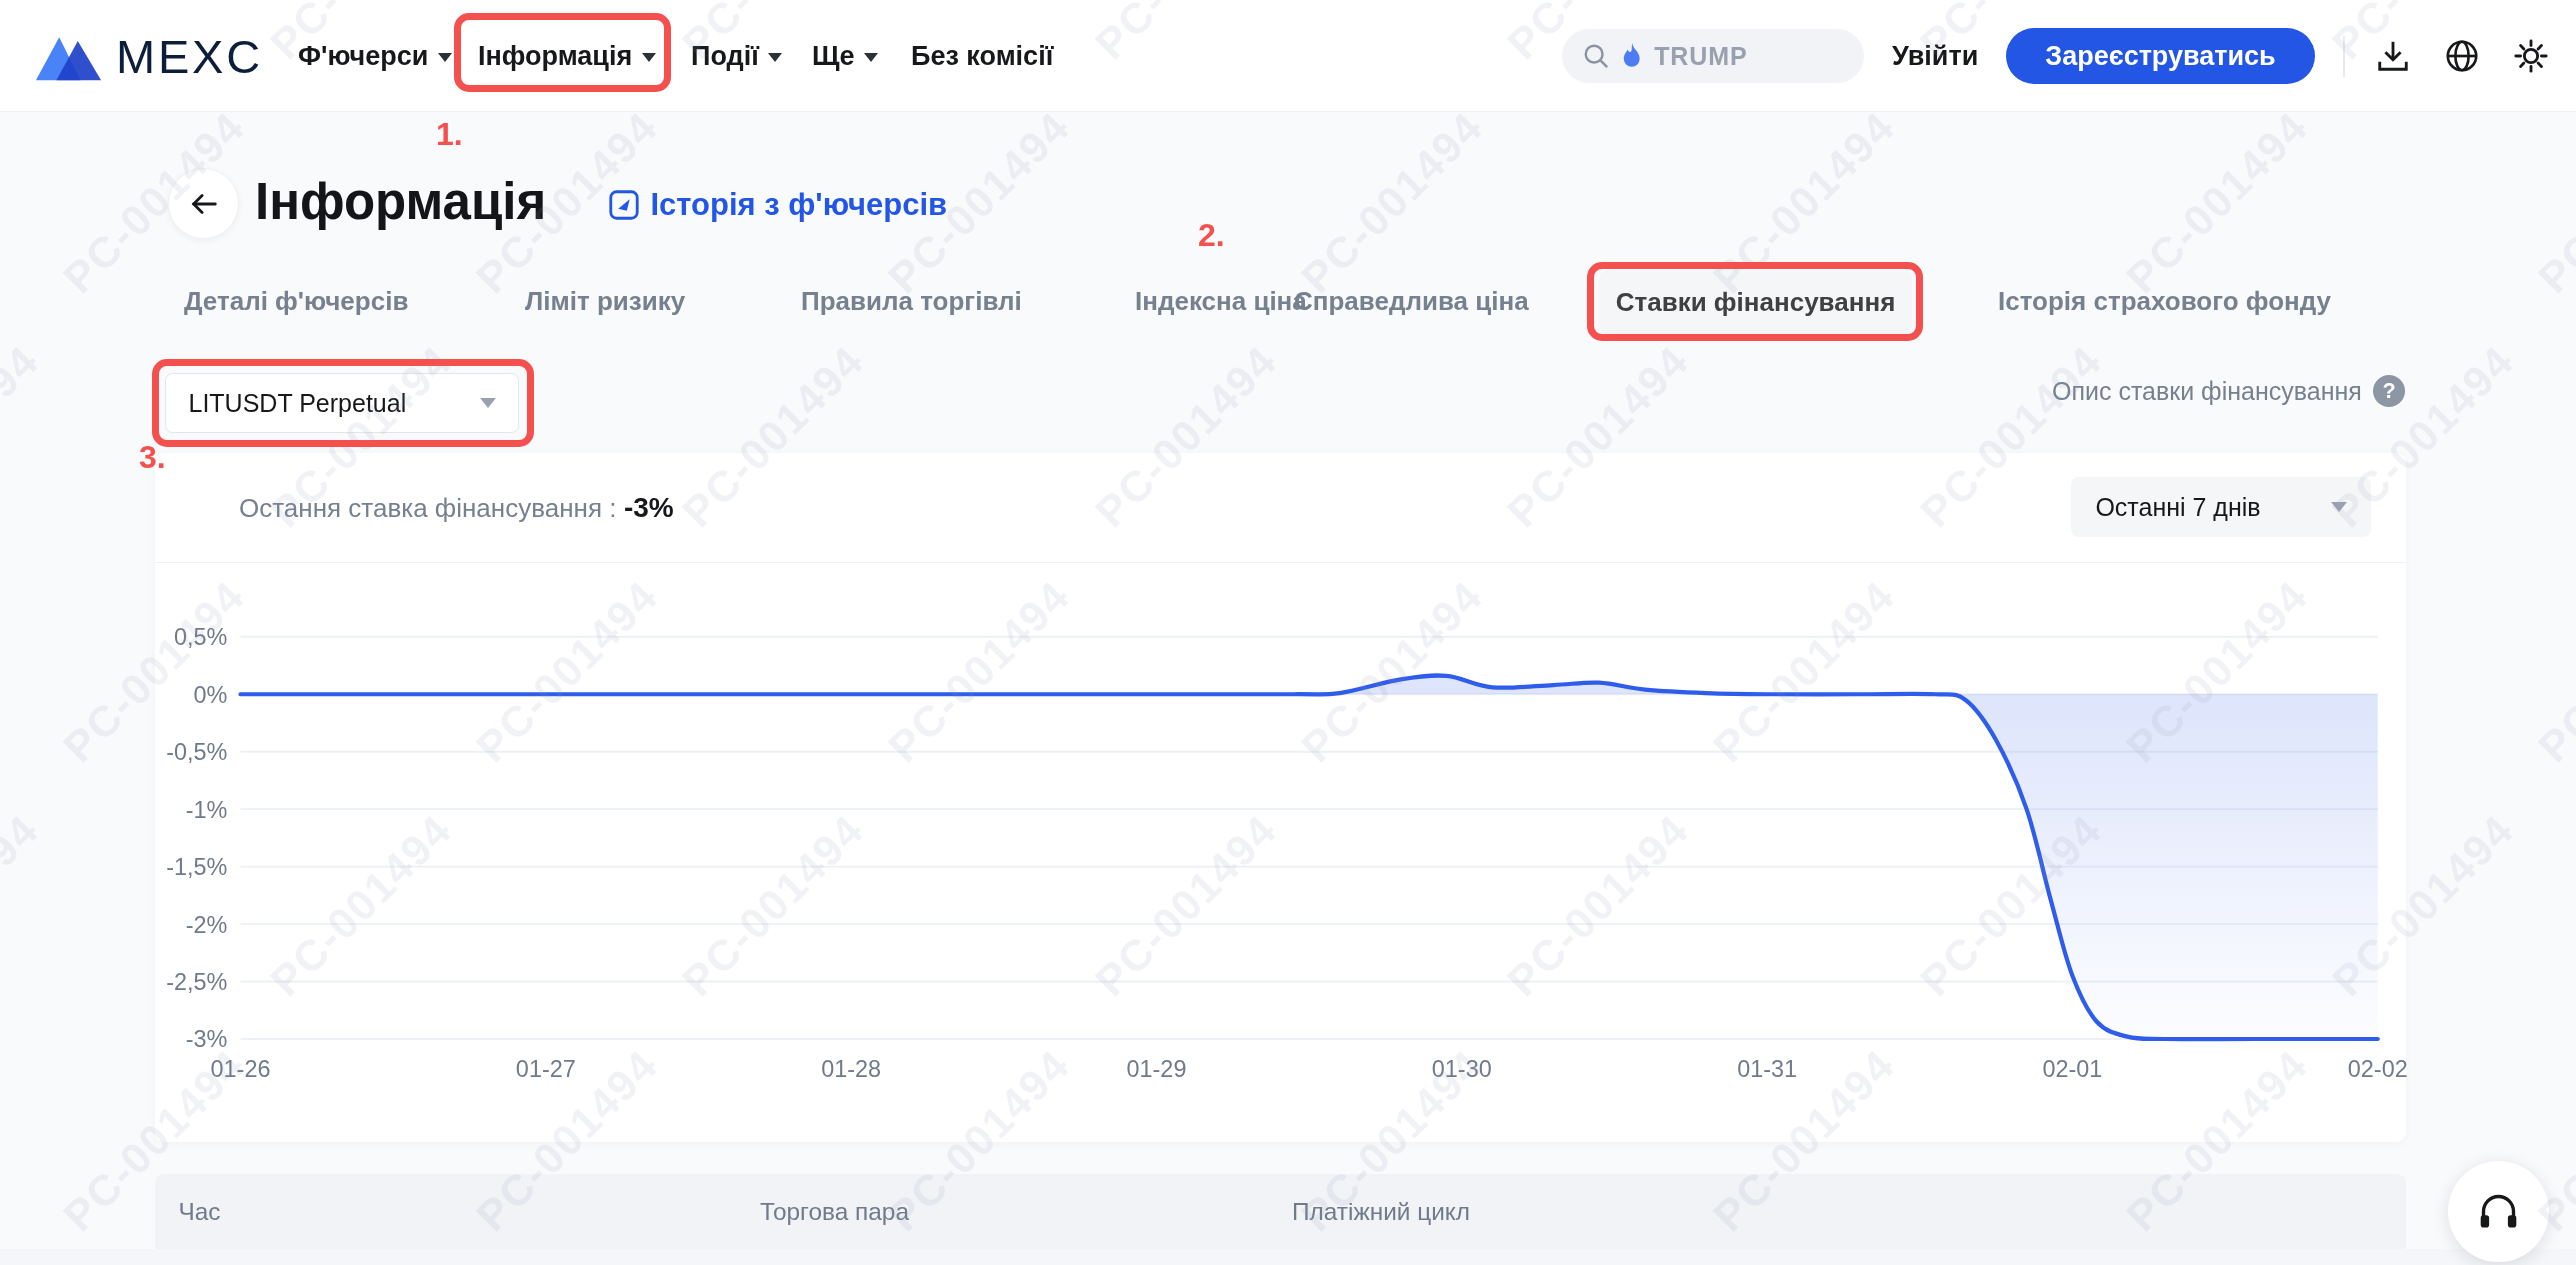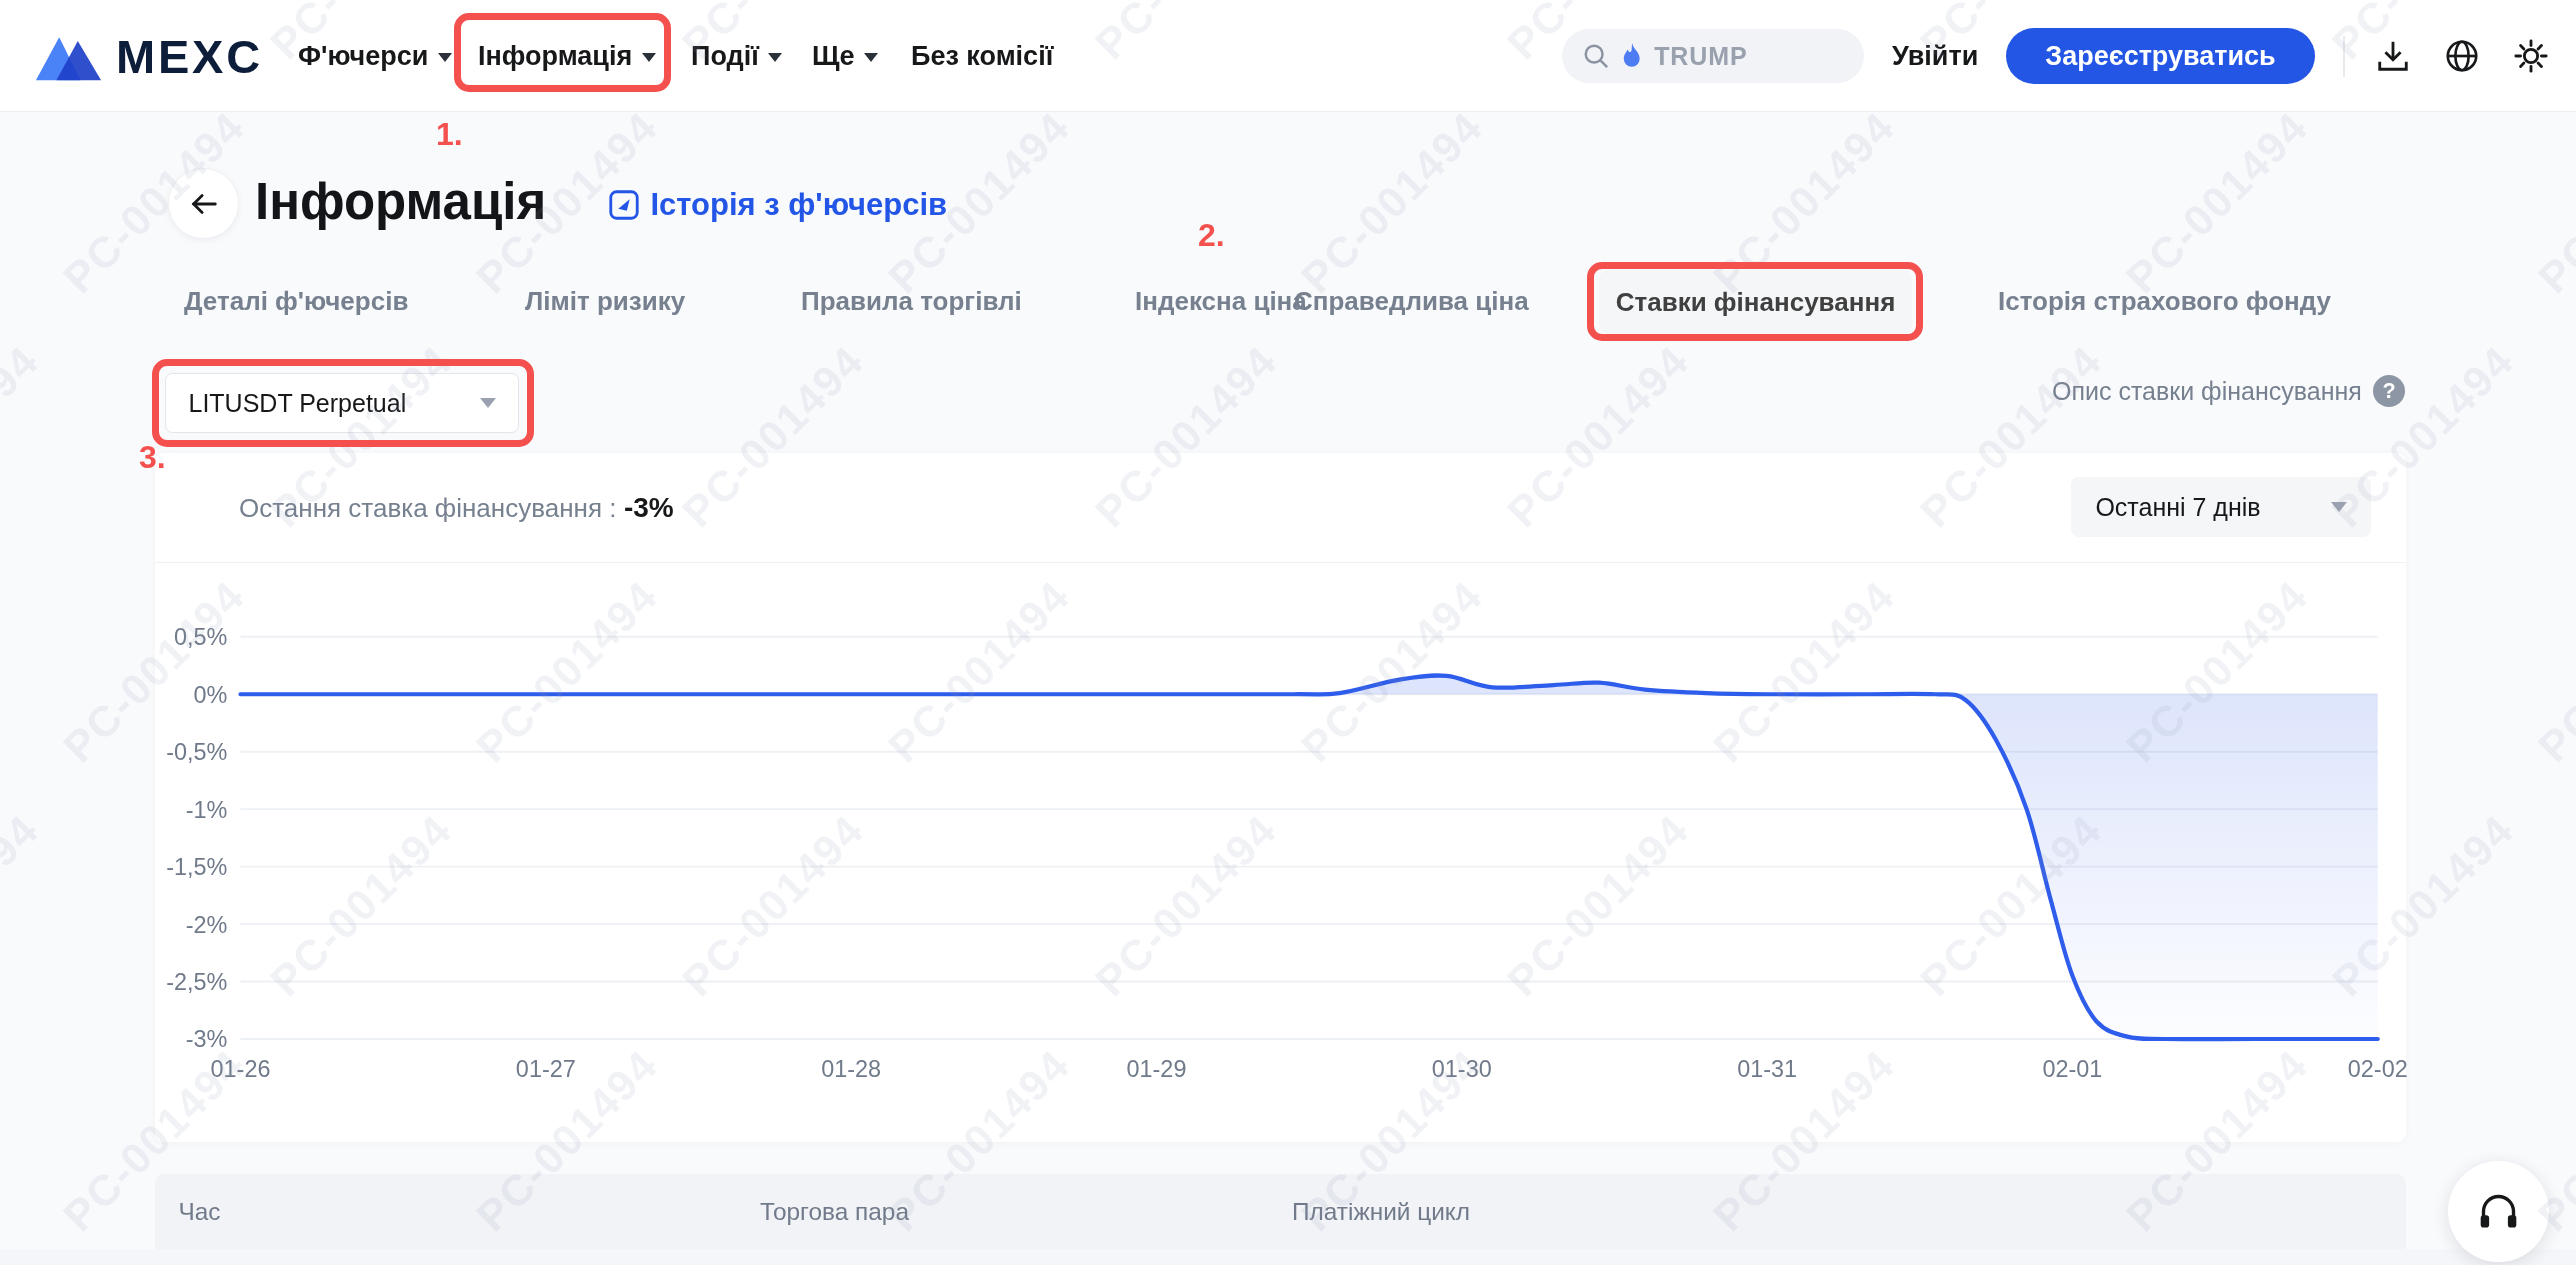--- a/index.html
+++ b/index.html
@@ -4,21 +4,21 @@
 <style>
   * { margin:0; padding:0; box-sizing:border-box; }
   html,body { width:2576px; height:1266px; }
   body { font-family:"Liberation Sans", sans-serif; }
   .stage { position:relative; width:2576px; height:1266px; background:#f9fafc; overflow:hidden; }
 
   
   .topbar { position:absolute; left:0; top:0; width:2576px; height:112px; background:#fff;
             border-bottom:0.9px solid #edeff2; z-index:5; }
   .logo { position:absolute; left:34px; top:0; height:112px; display:flex; align-items:center; gap:13px; }
-  .logo-text { font-size:47px; font-weight:700; letter-spacing:2.8px; color:#0c1e3a; }
+  .logo-text { font-size:47px; font-weight:400; letter-spacing:2.8px; color:#0c1e3a; }
   .nav-item { position:absolute; top:0; height:112px; display:flex; align-items:center; gap:9.4px;
               font-size:27px; font-weight:700; color:#17181a; cursor:pointer; white-space:nowrap; }
   .caret-dark { width:0; height:0; border-left:7.5px solid transparent; border-right:7.5px solid transparent;
                 border-top:9.4px solid #2b3139; margin-top:3.7px; }
   .caret-gray { width:0; height:0; border-left:8.4px solid transparent; border-right:8.4px solid transparent;
                 border-top:10.3px solid #9aa2b1; }
   .top-right { position:absolute; right:24.4px; top:0; height:112px; display:flex; align-items:center; gap:28px; }
   .search-pill { width:302px; height:54px; border-radius:28px; background:#f1f3f7; display:flex;
                  align-items:center; padding:13px 19px; gap:9.4px; }
   .search-placeholder { font-size:25px; font-weight:700; color:#99a0ae; letter-spacing:0.9px; }

